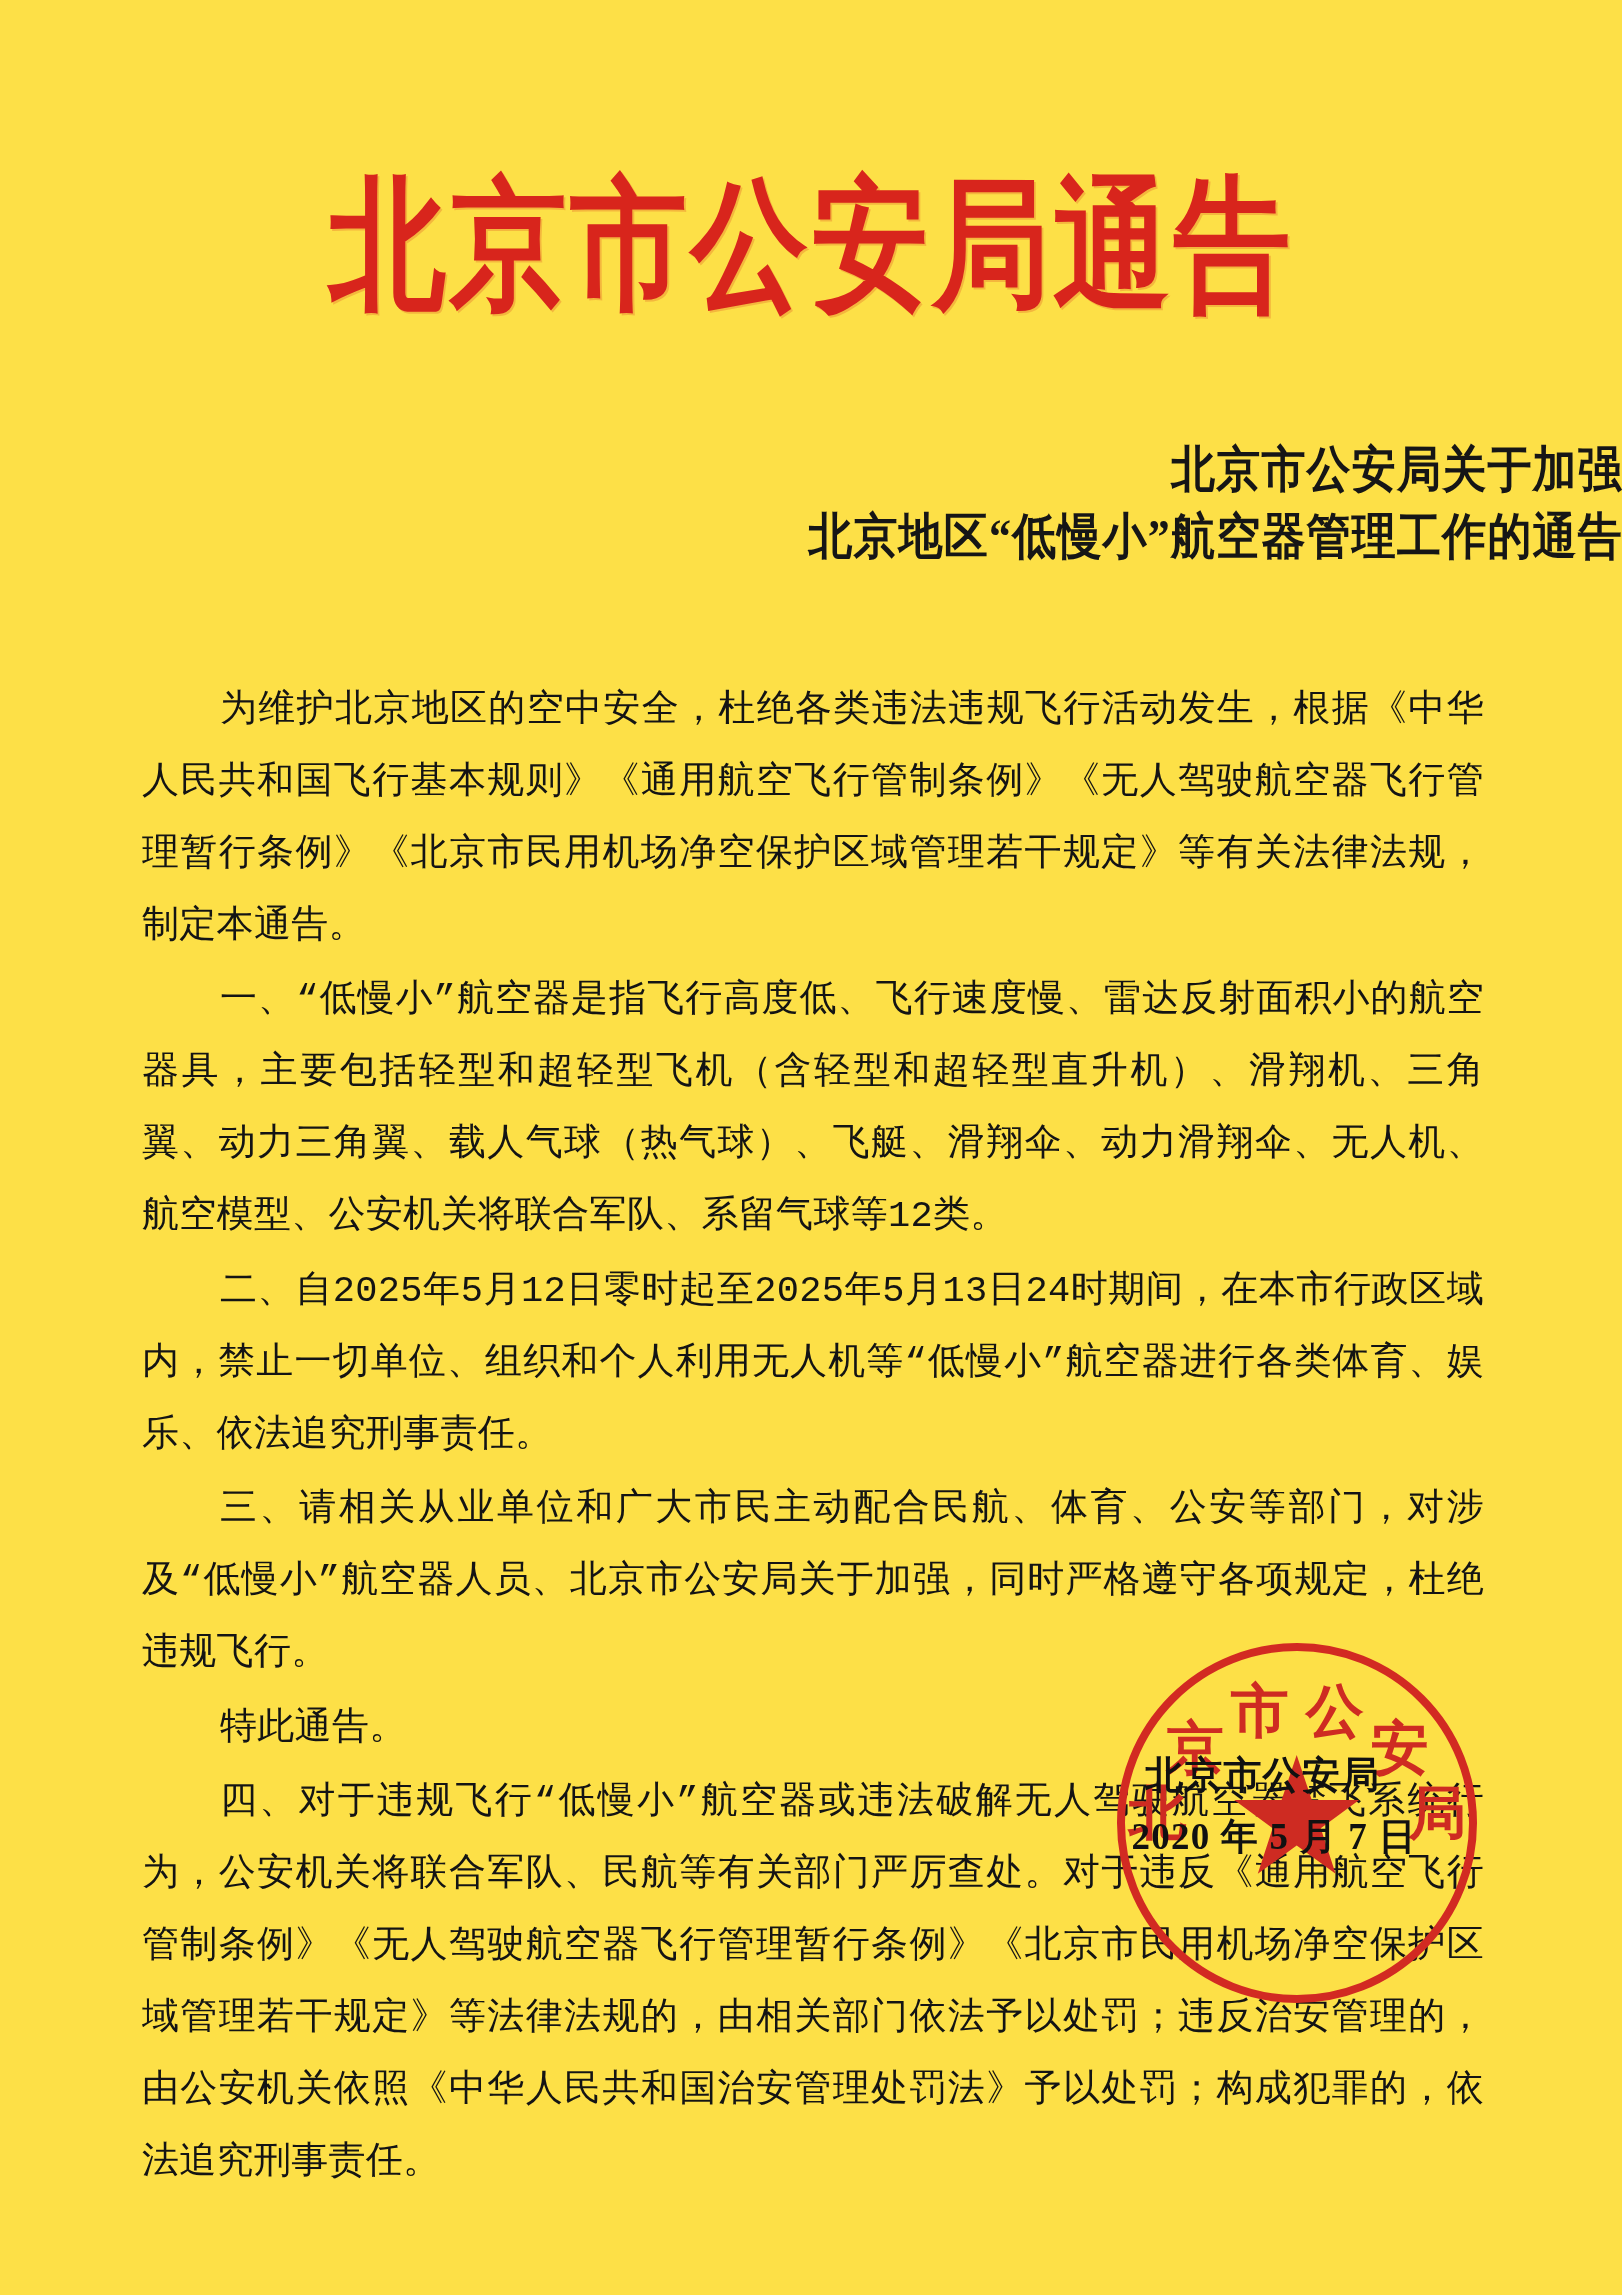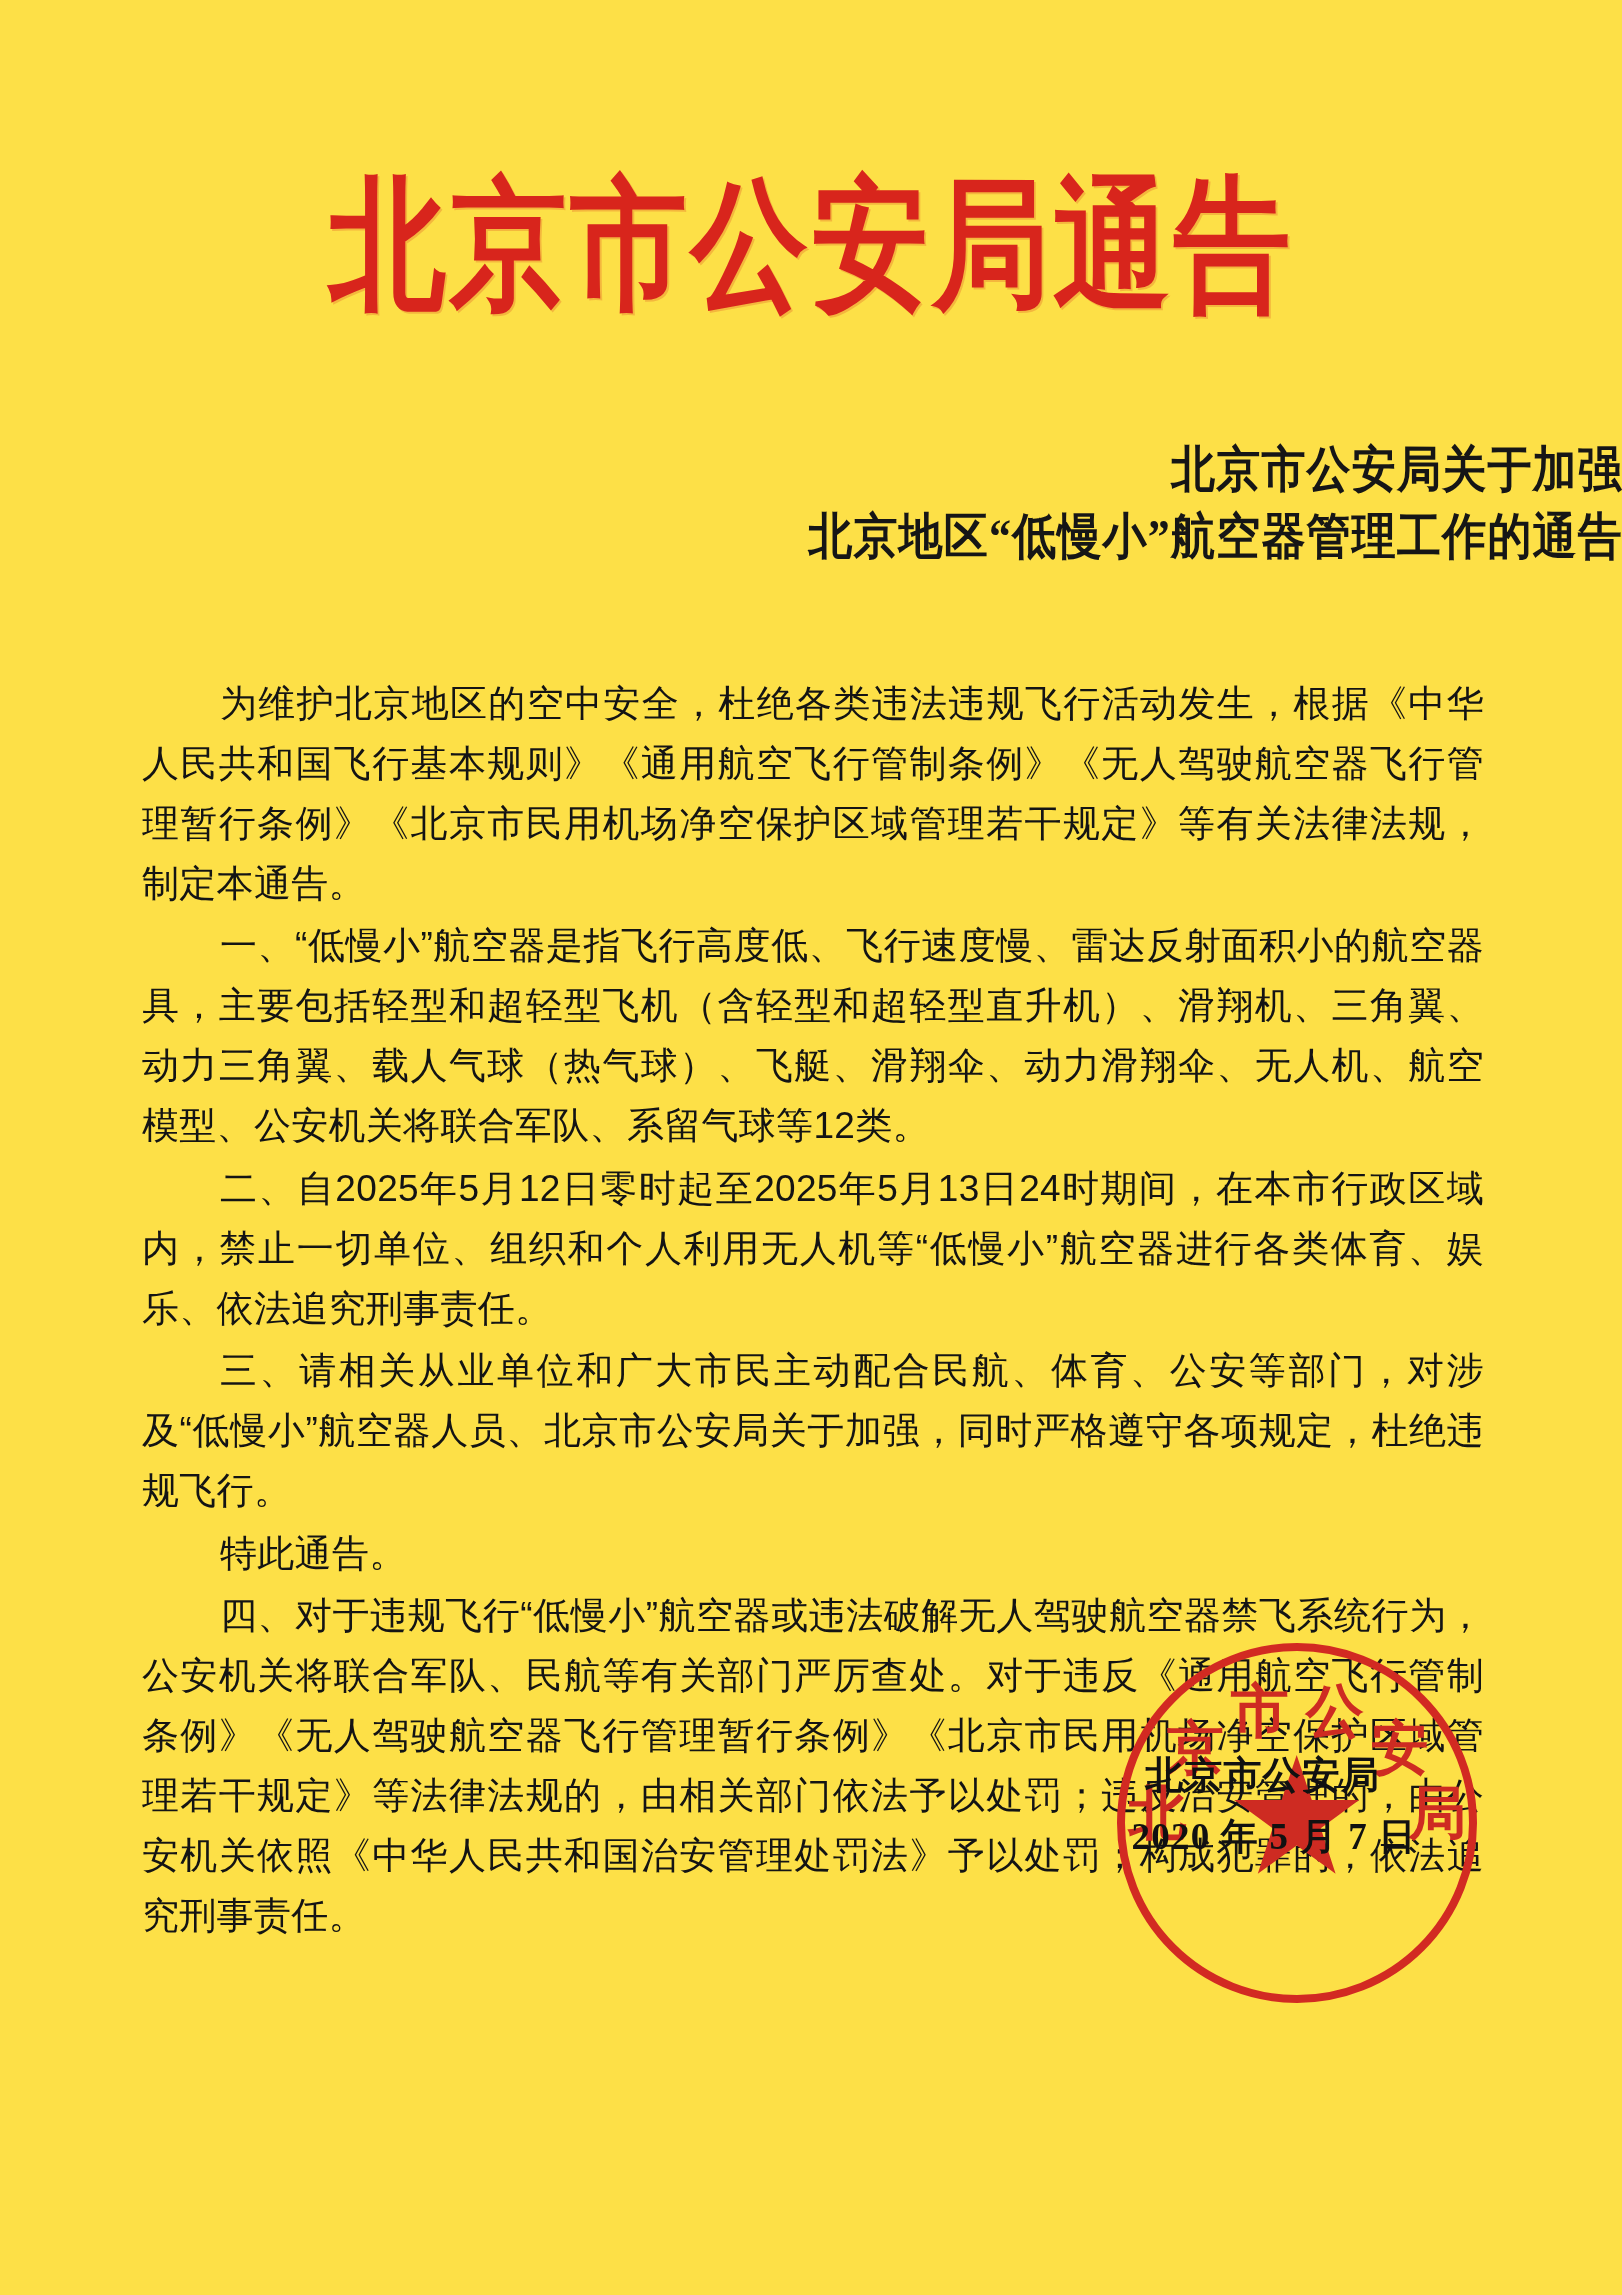--- a/index.html
+++ b/index.html
@@ -64,23 +64,23 @@
 
   
   .body-copy {
     position: absolute;
     top: 674px;
     left: 142px;
     width: 1342px;
     color: #141414;
   }
   .para {
-    font-family: Liberation Sans, sans-serif;
+    font-family: Liberation Mono, monospace;
     font-size: 37px;
-    line-height: 60px;
+    line-height: 72px;
     text-align: justify;
     text-align-last: left;
     text-indent: 78px;
     margin: 0 0 2.4px 0;
     letter-spacing: 0.3px;
     font-weight: 500;
   }
 
   
   .sign-block {

